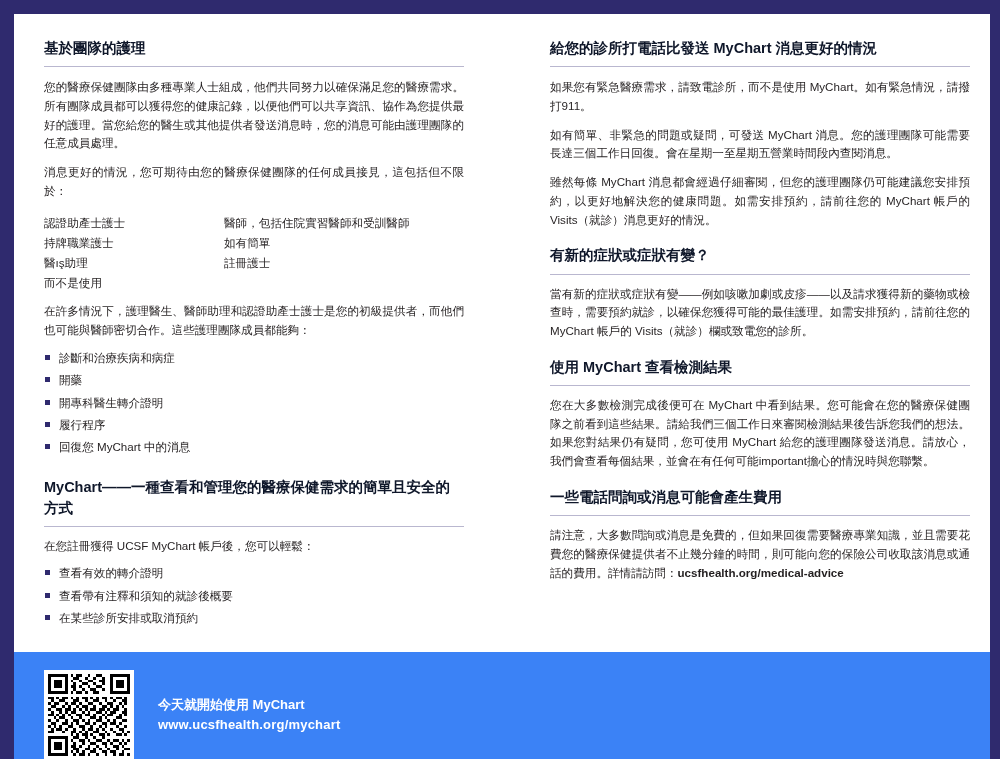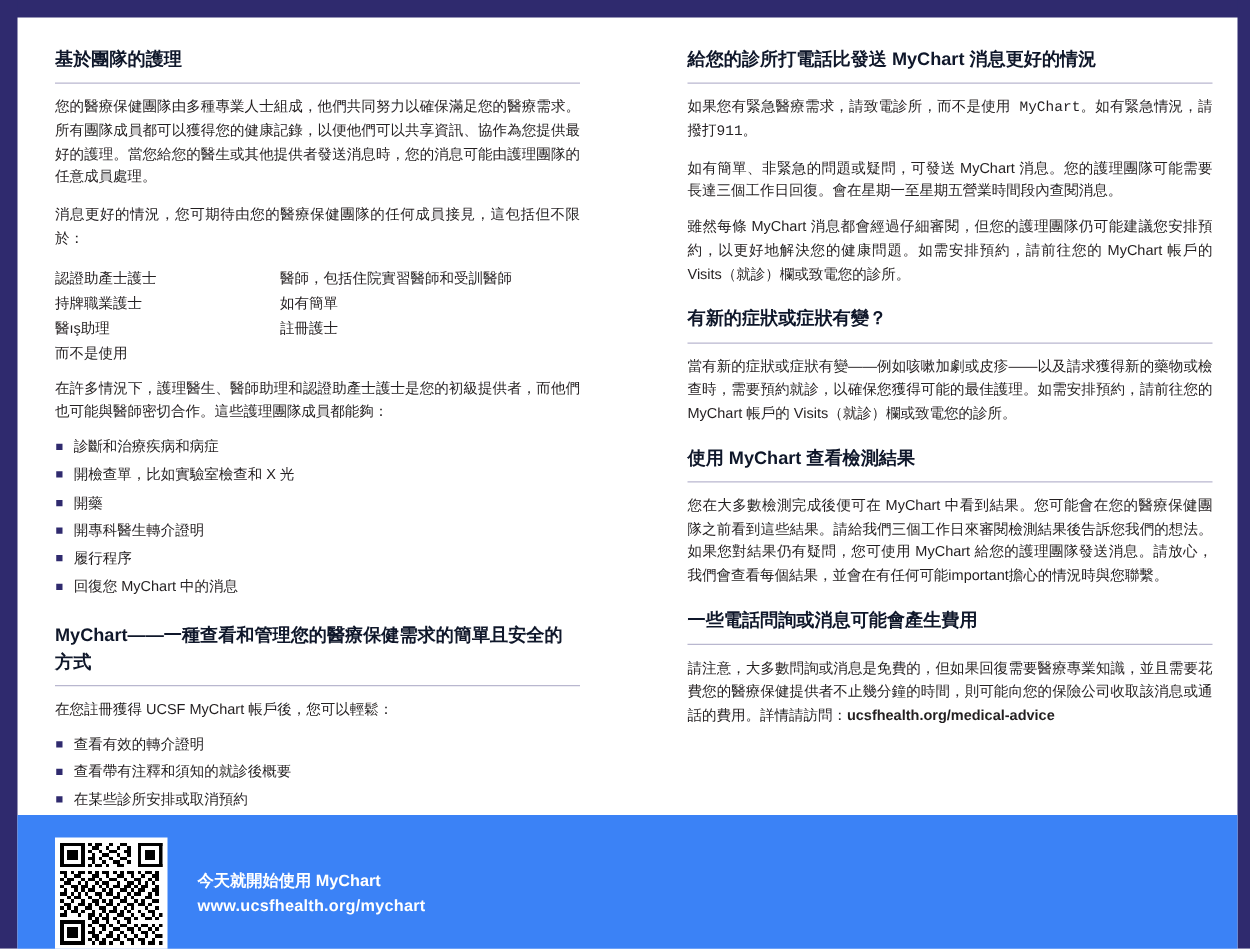--- a/index.html
+++ b/index.html
@@ -61,21 +61,21 @@
     border-bottom: 1px solid #b9b7cf;
     line-height: 1.45;
   }
   p.body {
     font-size: 11.6px;
     line-height: 1.62;
     margin: 10px 0 0 0;
     text-align: justify;
     color: #231f20;
   }
-  p.body:first-of-type { margin-top: 11px; font-family: Liberation Mono, monospace; }
+  p.body:first-of-type { margin-top: 11px; }
   .spacer-md { height: 16px; }
 
   .two-col-list {
     display: flex;
     font-size: 11.6px;
     line-height: 1.72;
     margin-top: 12px;
   }
   .two-col-list .c1 { width: 180px; }
   .two-col-list .c2 { width: 230px; }
@@ -161,21 +161,20 @@
         <div>醫師，包括住院實習醫師和受訓醫師</div>
         <div>如有簡單</div>
         <div>註冊護士</div>
       </div>
     </div>
 
     <p class="body">在許多情況下，護理醫生、醫師助理和認證助產士護士是您的初級提供者，而他們也可能與醫師密切合作。這些護理團隊成員都能夠：</p>
 
     <ul class="bullets">
       <li>診斷和治療疾病和病症</li>
-      <li>開檢查單，比如實驗室檢查和 X 光</li>
       <li>開藥</li>
       <li>開專科醫生轉介證明</li>
       <li>履行程序</li>
       <li>回復您 MyChart 中的消息</li>
     </ul>
 
     <div class="spacer-md"></div>
 
     <h2 class="heading">MyChart——一種查看和管理您的醫療保健需求的簡單且安全的方式</h2>
 
@@ -187,21 +186,21 @@
       <li>在某些診所安排或取消預約</li>
     </ul>
 
   </div>
 
   <div class="col right">
 
     <h2 class="heading">給您的診所打電話比發送 MyChart 消息更好的情況</h2>
     <p class="body">如果您有緊急醫療需求，請致電診所，而不是使用 MyChart。如有緊急情況，請撥打911。</p>
     <p class="body">如有簡單、非緊急的問題或疑問，可發送 MyChart 消息。您的護理團隊可能需要長達三個工作日回復。會在星期一至星期五營業時間段內查閱消息。</p>
-    <p class="body">雖然每條 MyChart 消息都會經過仔細審閱，但您的護理團隊仍可能建議您安排預約，以更好地解決您的健康問題。如需安排預約，請前往您的 MyChart 帳戶的 Visits（就診）欄或致電您的診所。</p>
+    <p class="body">雖然每條 MyChart 消息都會經過仔細審閱，但您的護理團隊仍可能建議您安排預約，以更好地解決您的健康問題。如需安排預約，請前往您的 MyChart 帳戶的 Visits（就診）消息更好的情況。</p>
 
     <div class="spacer-md"></div>
 
     <h2 class="heading">有新的症狀或症狀有變？</h2>
     <p class="body">當有新的症狀或症狀有變——例如咳嗽加劇或皮疹——以及請求獲得新的藥物或檢查時，需要預約就診，以確保您獲得可能的最佳護理。如需安排預約，請前往您的 MyChart 帳戶的 Visits（就診）欄或致電您的診所。</p>
 
     <div class="spacer-md"></div>
 
     <h2 class="heading">使用 MyChart 查看檢測結果</h2>
     <p class="body">您在大多數檢測完成後便可在 MyChart 中看到結果。您可能會在您的醫療保健團隊之前看到這些結果。請給我們三個工作日來審閱檢測結果後告訴您我們的想法。如果您對結果仍有疑問，您可使用 MyChart 給您的護理團隊發送消息。請放心，我們會查看每個結果，並會在有任何可能important擔心的情況時與您聯繫。</p>

